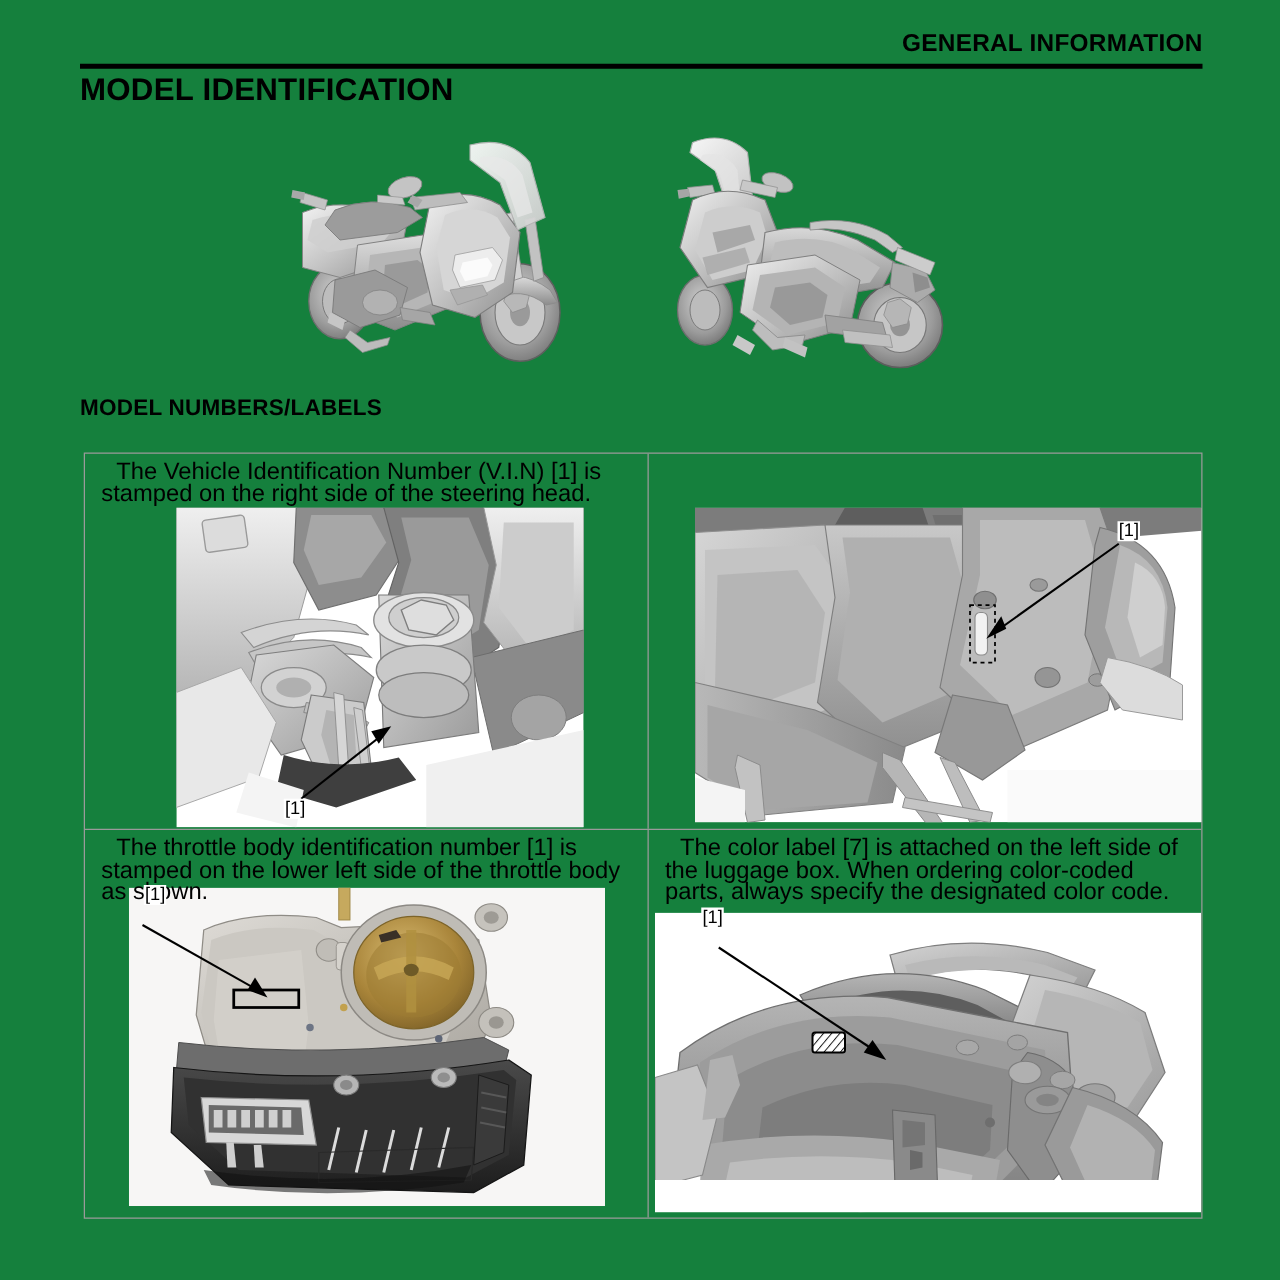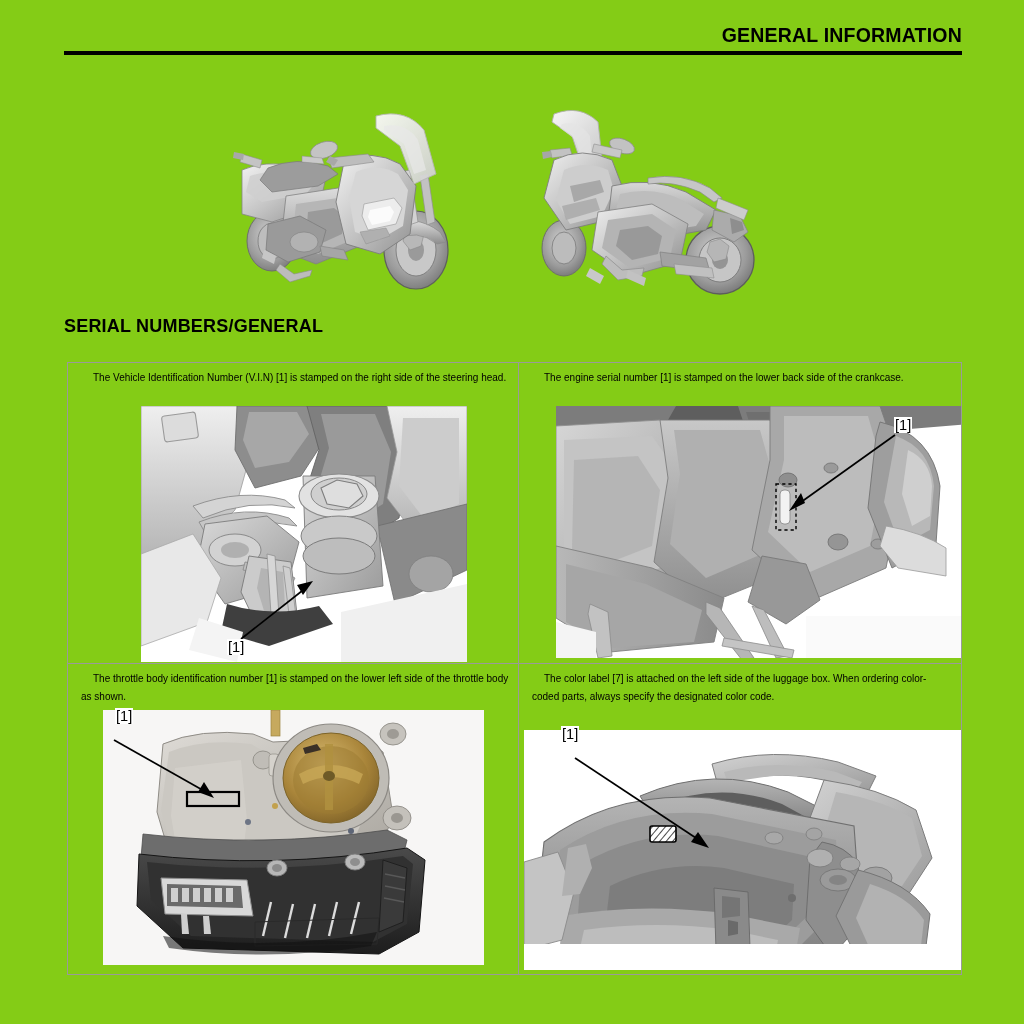--- a/index.html
+++ b/index.html
@@ -9,21 +9,21 @@
     background: #ffffff;
   }
   body {
     font-family: "Liberation Sans", sans-serif;
     color: #000000;
   }
   #page {
     position: relative;
     width: 1024px;
     height: 1024px;
-    background: #84cc16;
+    background: #15803d;
     overflow: hidden;
   }
 
   
   .page-header {
     position: absolute;
     top: 24px;
     left: 64px;
     right: 62px;
     height: 30px;
@@ -108,21 +108,21 @@
     height: 100%;
   }
   .sn-cell-left  { width: 451px; border-right: 1px solid #9a9a9a; }
   .sn-cell-right { width: 442px; }
 
   .cell-caption {
     position: absolute;
     top: 6px;
     left: 13px;
     right: 9px;
-    font-size: 10px;
+    font-size: 19px;
     line-height: 17.5px;
     text-indent: 12px;
     z-index: 4;
   }
   .cell-caption.no-indent { text-indent: 0; }
 
   .cell-figure {
     position: absolute;
     overflow: hidden;
   }
@@ -146,20 +146,21 @@
 </head>
 <body>
 
 <div id="page">
 
   <div class="page-header">
     <div class="header-title">GENERAL INFORMATION</div>
     <div class="header-rule"></div>
   </div>
 
+  <div class="section-title title-model">MODEL IDENTIFICATION</div>
 
   <div class="bike-strip">
 
     <div class="bike-figure bike-front">
       <svg viewBox="0 0 280 200" xmlns="http://www.w3.org/2000/svg">
         <defs>
           <linearGradient id="bodyA" x1="0" y1="0" x2="1" y2="1">
             <stop offset="0" stop-color="#f2f2f2"></stop>
               <stop offset="0.5" stop-color="#c4c4c4"></stop>
               <stop offset="1" stop-color="#909090"></stop>
@@ -296,21 +297,21 @@
         <path d="M136 152 l46 6 4 14 -48 -6z" fill="#a2a2a2" stroke="#808080" stroke-width="0.7"></path>
         <path d="M150 164 l38 4 2 10 -38 -4z" fill="#c0c0c0" stroke="#8e8e8e" stroke-width="0.6"></path>
 
         <path d="M82 156 l16 14 22 -2 -2 8 -24 4 -16 -16z" fill="#bdbdbd" stroke="#8c8c8c" stroke-width="0.7"></path>
         <path d="M66 168 l14 8 -4 8 -14 -8z" fill="#c8c8c8"></path>
         <path d="M104 170 l18 8 -2 8 -18 -8z" fill="#c2c2c2"></path>
       </svg>
     </div>
   </div>
 
-  <div class="section-title title-serial">SERIAL NUMBERS/GENERAL</div>
+  <div class="section-title title-serial">MODEL NUMBERS/LABELS</div>
 
   <div class="sn-table">
 
     <div class="sn-row sn-row-top">
 
       <div class="sn-cell sn-cell-left">
         <div class="cell-caption">The Vehicle Identification Number (V.I.N) [1] is stamped on the right side of the steering head.</div>
 
         <div class="cell-figure" style="left:73px; top:43px; width:326px; height:256px;">
           <svg viewBox="0 0 326 256" xmlns="http://www.w3.org/2000/svg">
@@ -379,21 +380,20 @@
         <div class="leader" style="left:165px; top:214px; width:100px; height:66px;">
           <svg width="100" height="66" viewBox="0 0 100 66" xmlns="http://www.w3.org/2000/svg">
             <line x1="8" y1="62" x2="74" y2="10" stroke="#000000" stroke-width="1.7"></line>
             <polygon points="80,4 70,18 64,8" fill="#000000"></polygon>
           </svg>
         </div>
         <div class="callout" style="left:159px; top:276px;">[1]</div>
       </div>
 
       <div class="sn-cell sn-cell-right">
-        <div class="cell-caption">The engine serial number [1] is stamped on the lower back side of the crankcase.</div>
 
         <div class="cell-figure" style="left:37px; top:43px; width:413px; height:252px;">
           <svg viewBox="0 0 413 252" xmlns="http://www.w3.org/2000/svg">
             <defs>
               <linearGradient id="e1" x1="0" y1="0" x2="1" y2="1">
                 <stop offset="0" stop-color="#d6d6d6"></stop>
                   <stop offset="1" stop-color="#9d9d9d"></stop>
               </linearGradient>
               <linearGradient id="e2" x1="0" y1="0" x2="0" y2="1">
                 <stop offset="0" stop-color="#c8c8c8"></stop>

